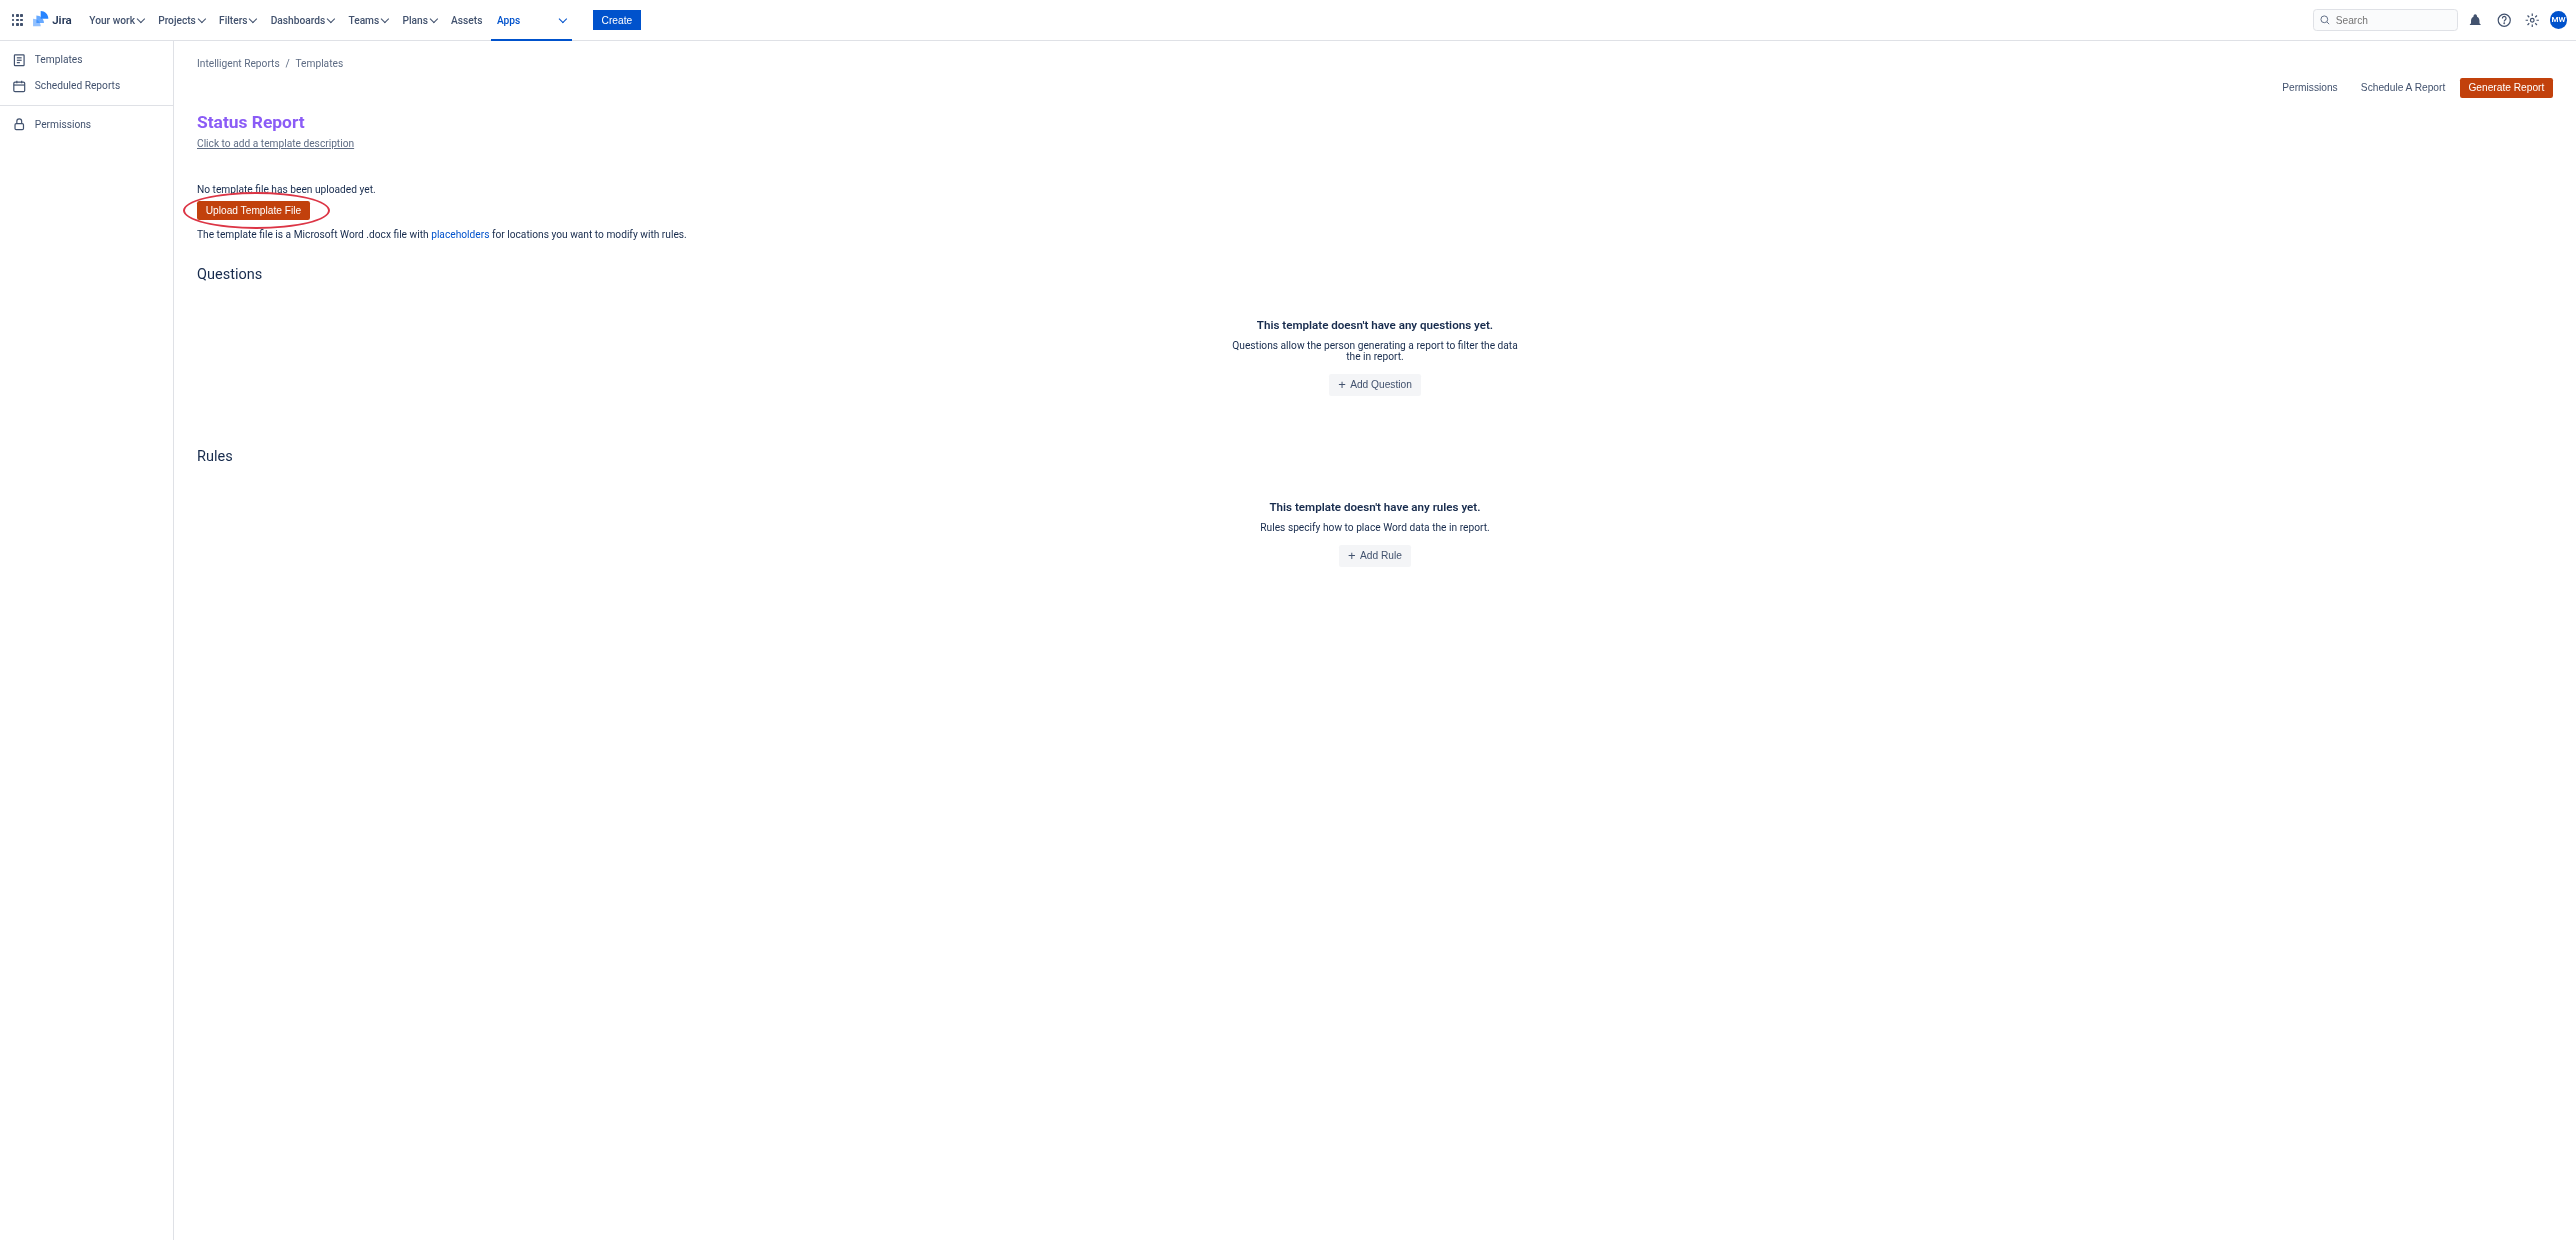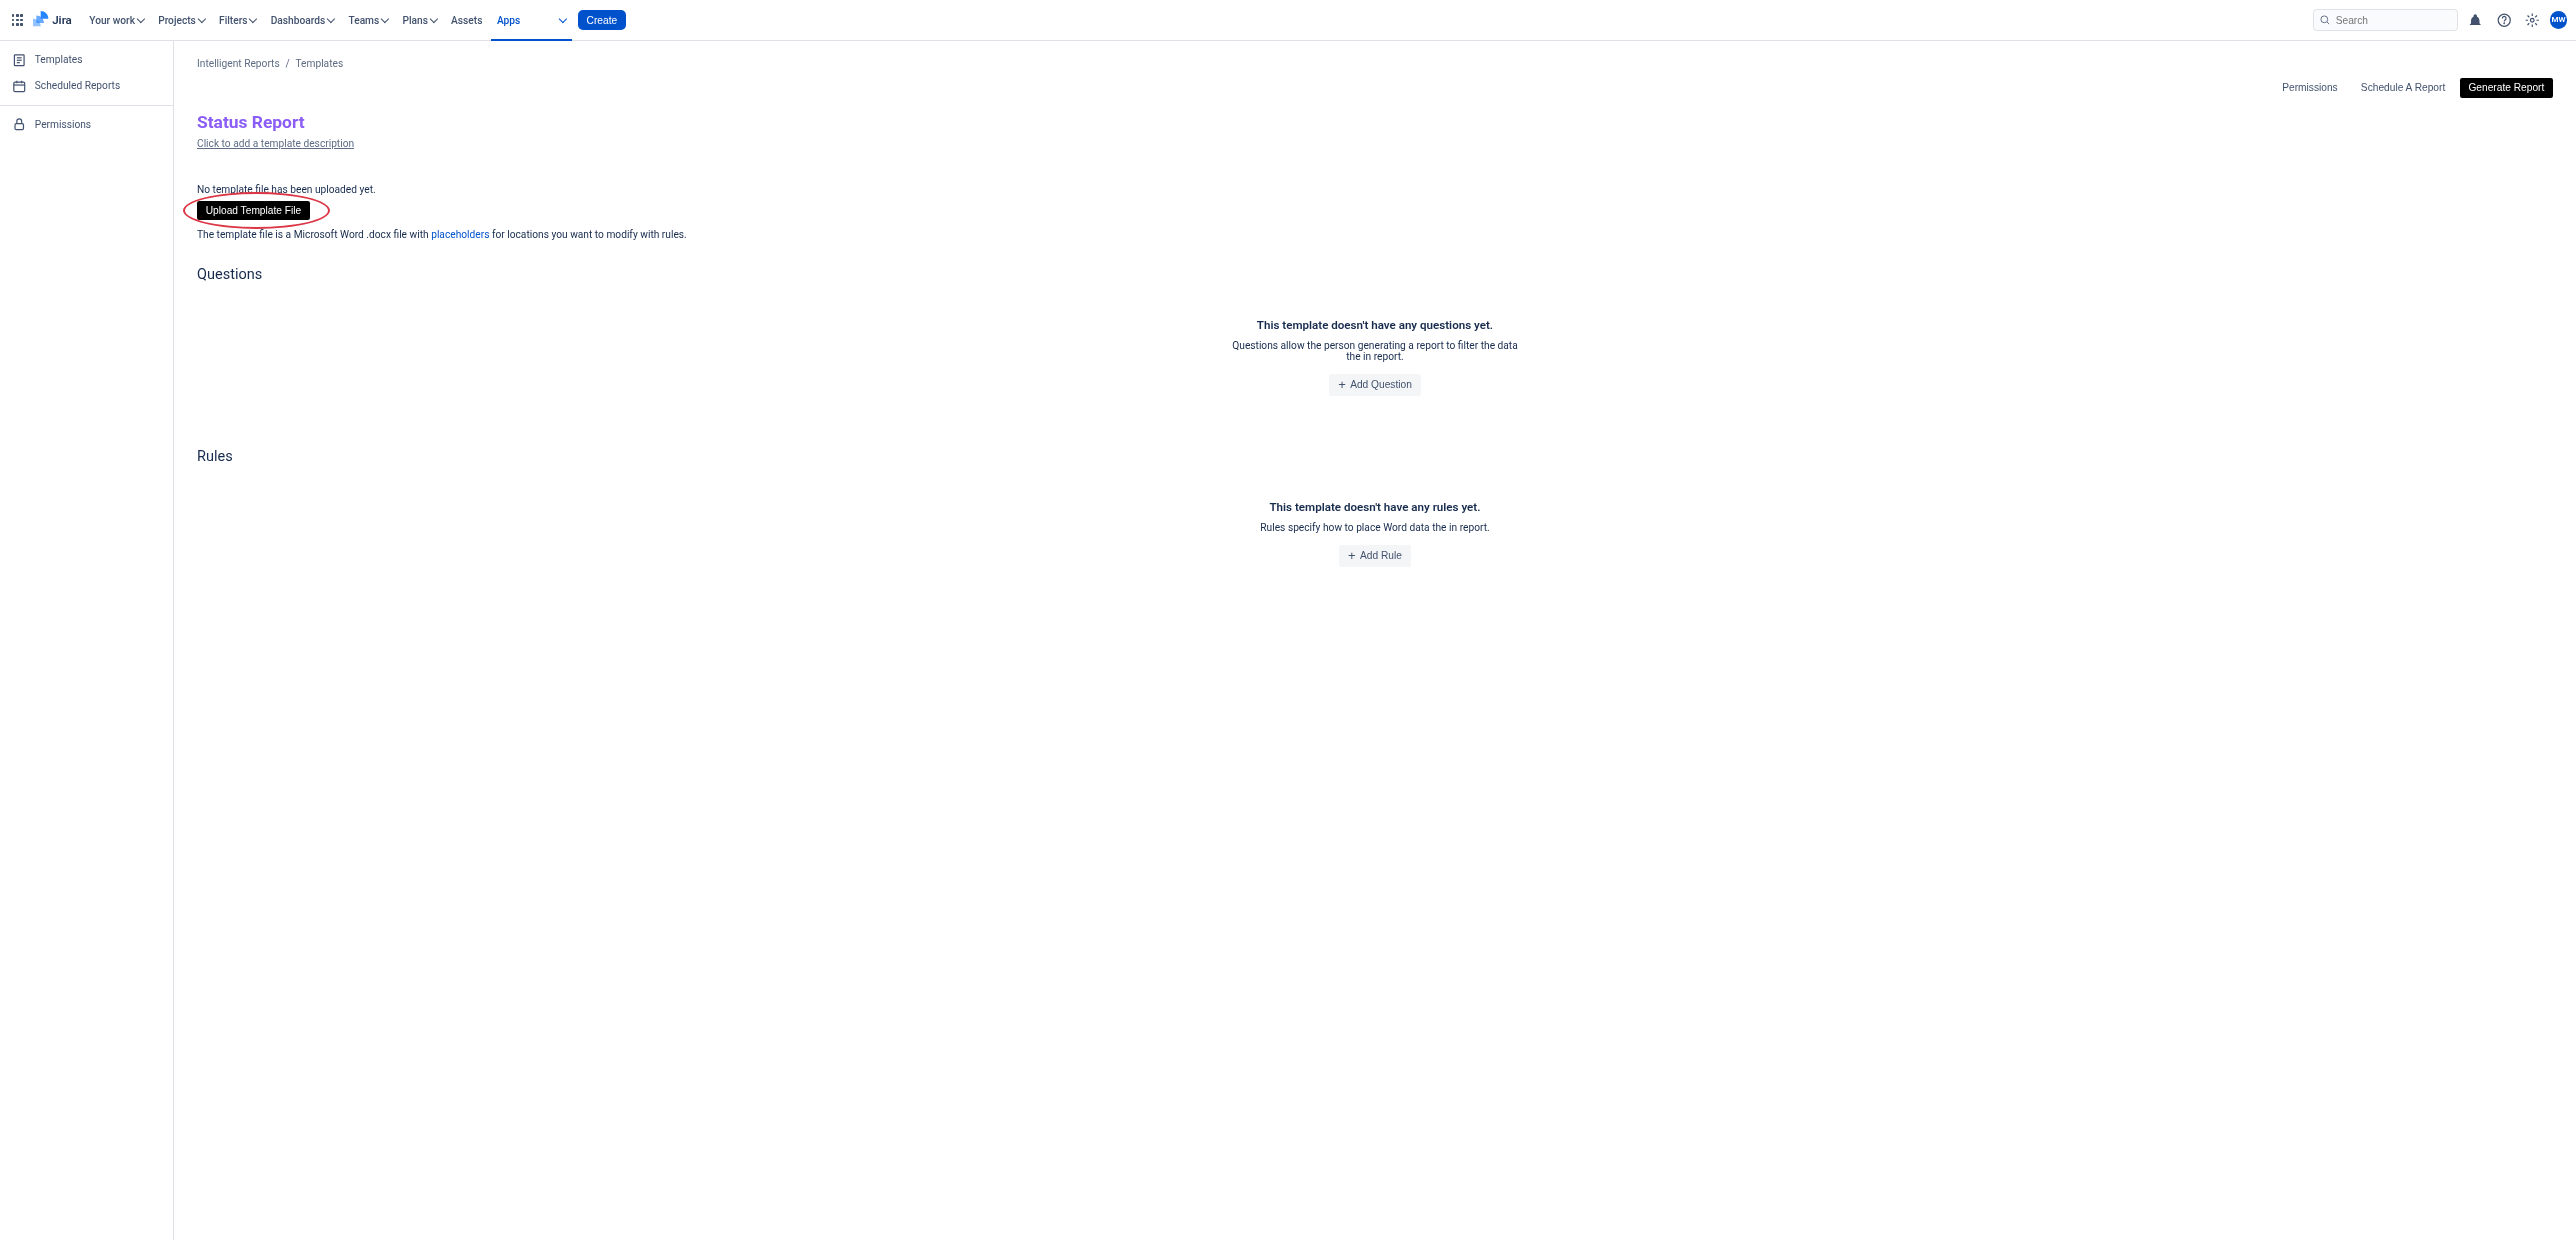--- a/index.html
+++ b/index.html
@@ -85,24 +85,24 @@
       border-right: 1.5px solid currentColor;
       border-bottom: 1.5px solid currentColor;
       transform: rotate(45deg);
       margin-top: -2.9px;
     }
     .create-btn {
       background: #0052CC;
       color: #fff;
       border: none;
       padding: 4.4px 8.7px;
-      border-radius: 5px;
+      border-radius: 0;
       font-weight: 500;
       cursor: pointer;
-      margin-left: 6px;
+      margin-left: 21px;
       font-size: 10.2px;
     }
     .nav-right {
       margin-left: auto;
       display: flex;
       align-items: center;
       gap: 5.8px;
     }
     .search-box {
       position: relative;
@@ -210,21 +210,21 @@
       padding: 4.4px 8.7px;
       border-radius: 2.2px;
       font-size: 10.2px;
       font-weight: 500;
       cursor: pointer;
       border: none;
       background: transparent;
       color: #42526E;
     }
     .btn-primary {
-      background: #000000;
+      background: #c2410c;
       color: #fff;
     }
     .description-placeholder {
       color: #5E6C84;
       cursor: pointer;
       margin-bottom: 35px;
       text-decoration: underline;
     }
     .upload-section {
       margin-bottom: 26px;

